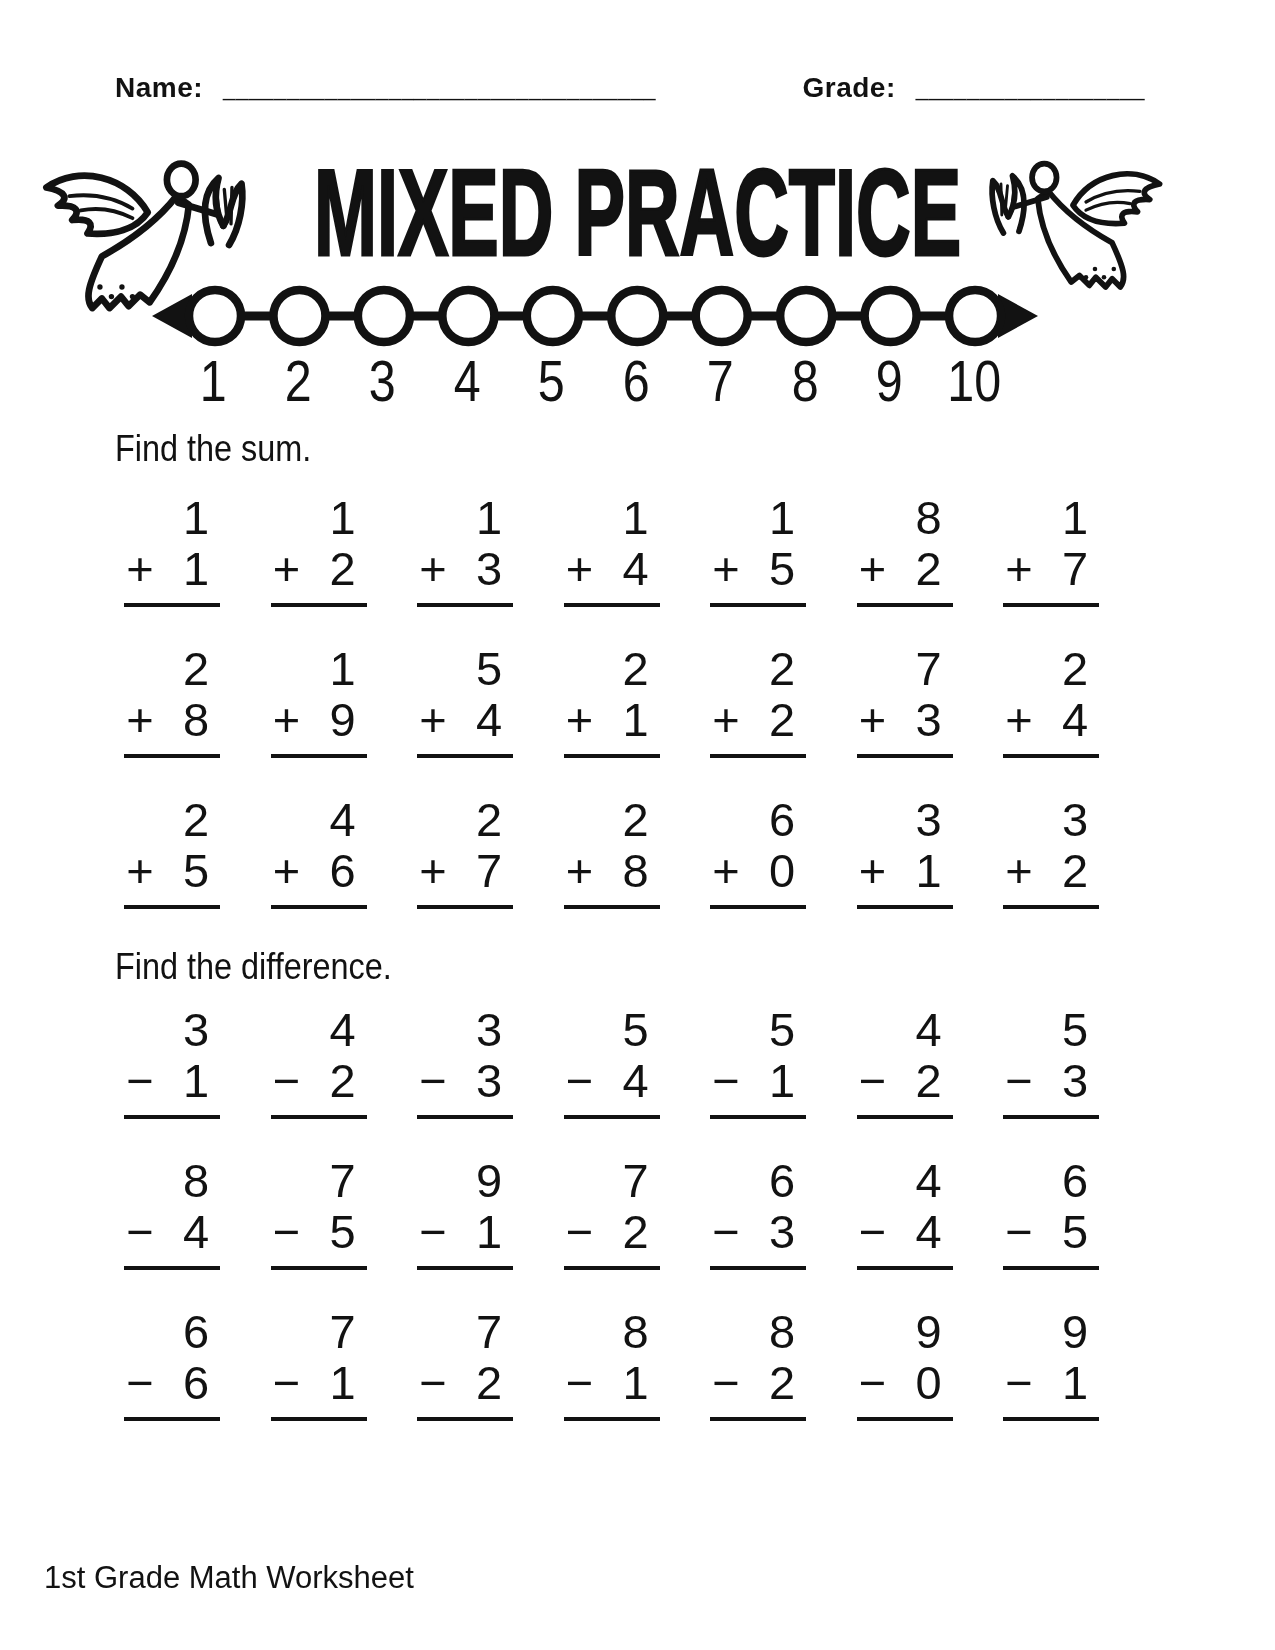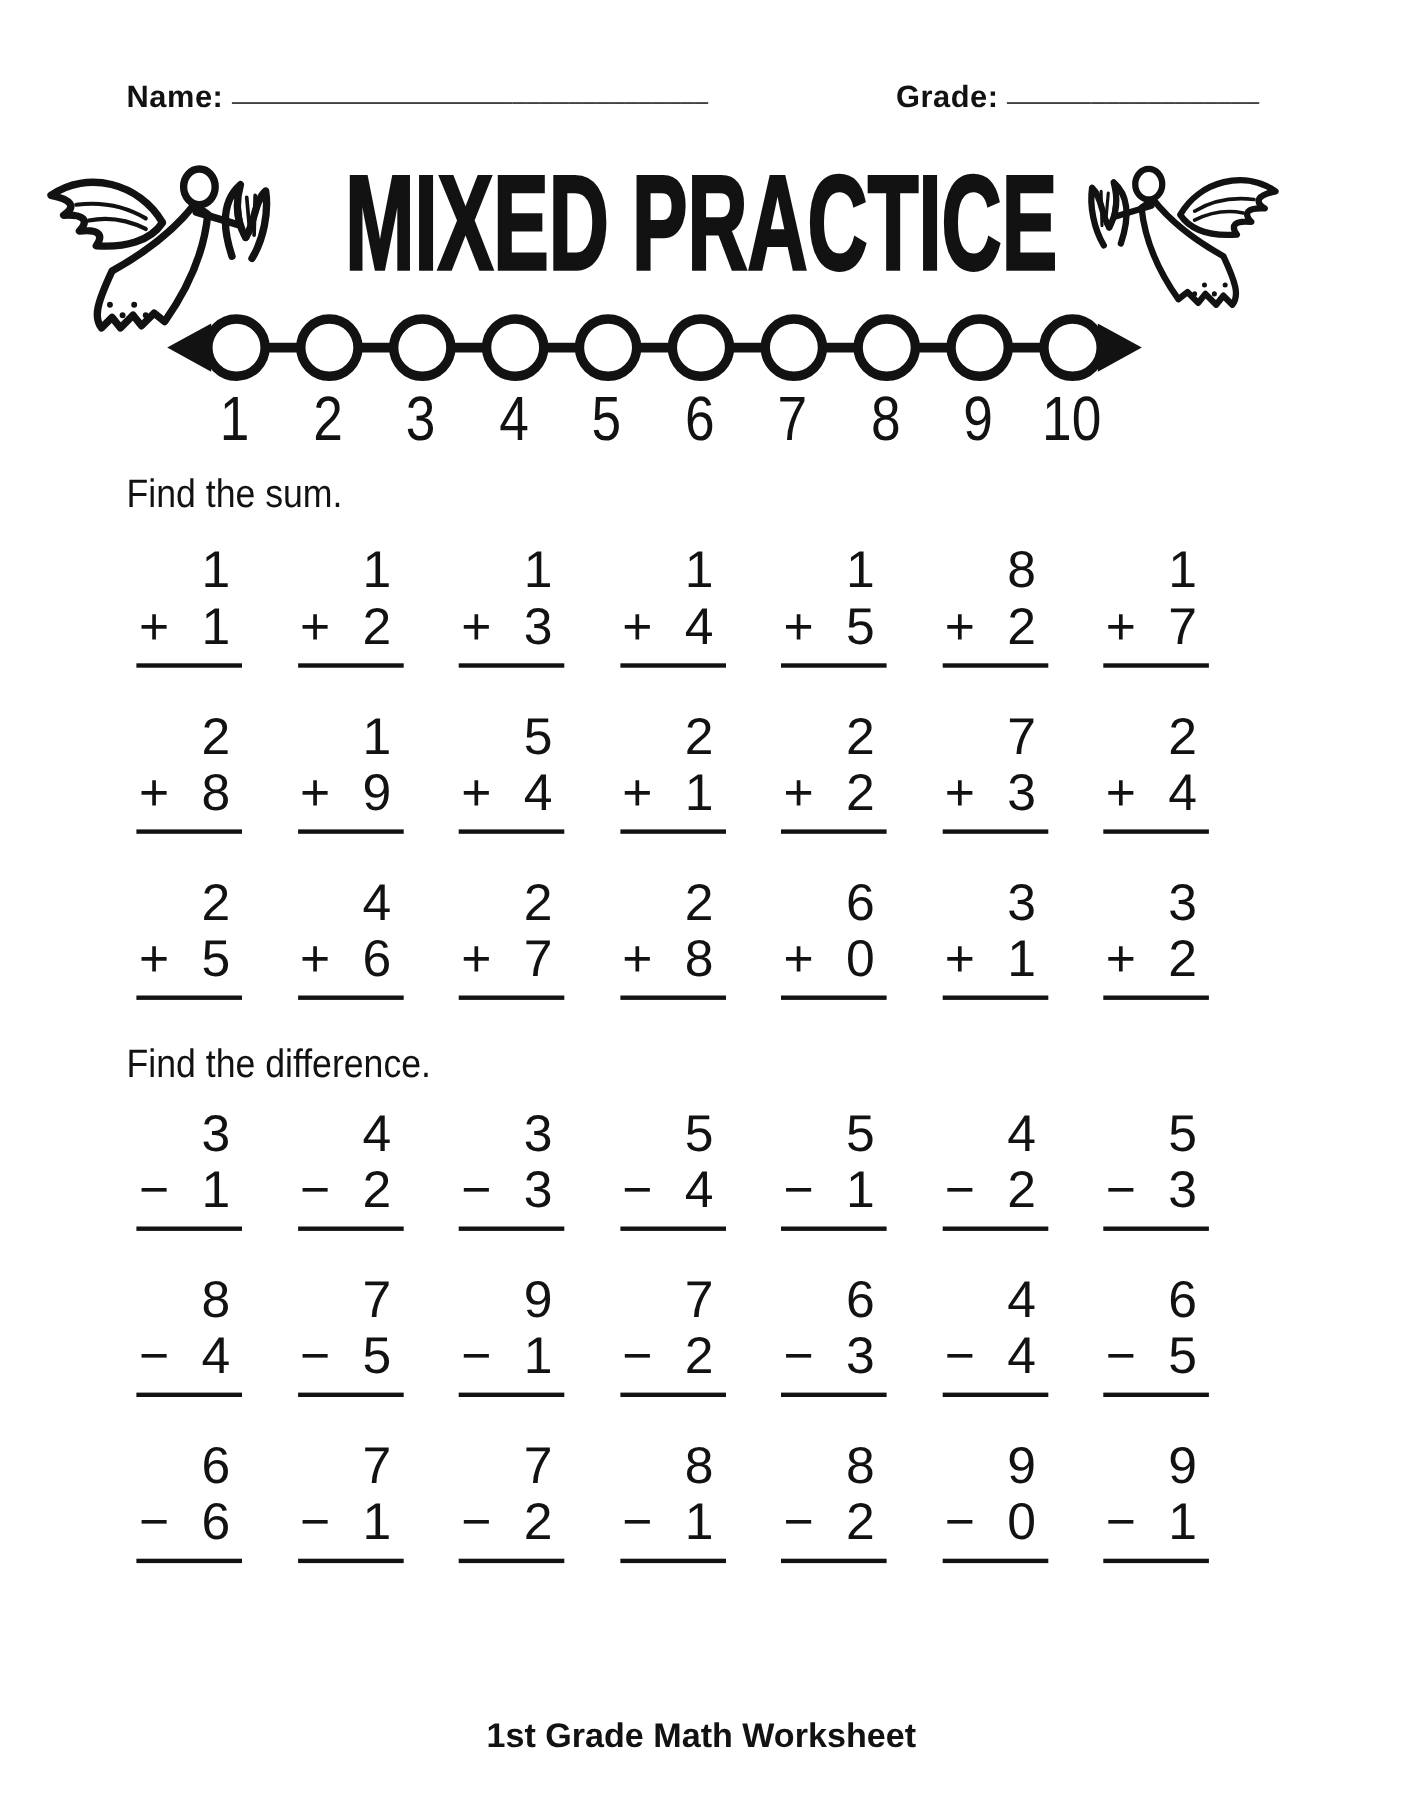--- a/index.html
+++ b/index.html
@@ -4,26 +4,26 @@
 <style>
   *{box-sizing:border-box}
   html,body{margin:0;padding:0}
   body{width:1275px;height:1650px;background:#ffffff;color:#121212;
        font-family:"Liberation Sans",sans-serif;}
   .page{position:relative;width:1275px;height:1650px;background:#fff;overflow:hidden}
 
   
   .header-row{position:absolute;top:72px;left:115px;right:130px;
               display:flex;justify-content:space-between;align-items:baseline}
-  .field{display:flex;align-items:flex-start;gap:8px;white-space:nowrap}
+  .field{display:flex;align-items:flex-end;gap:20px;white-space:nowrap}
   .field .label{font-weight:bold;font-size:28px;letter-spacing:.5px}
   .field .line{font-size:22px;letter-spacing:.5px;position:relative;top:-2px}
 
   
-  .title-band{position:absolute;top:126px;left:0;width:100%;height:190px}
+  .title-band{position:absolute;top:136px;left:0;width:100%;height:190px}
   .angel{position:absolute}
   .angel.left{left:33px;top:6px;width:220px;height:180px}
   .angel.right{right:104px;top:0;width:188px;height:172px;transform:scaleX(-1)}
   .worksheet-title{position:absolute;top:16px;left:0;width:100%;margin:0;
       text-align:center;font-size:122px;line-height:1;font-weight:bold;
       white-space:nowrap;transform:scaleX(.62);transform-origin:50% 50%;
       -webkit-text-stroke:3px #121212;letter-spacing:0}
 
   
   .number-line{position:absolute;top:283px;left:150px;width:890px}
@@ -44,21 +44,21 @@
   .problem{width:146.5px;display:flex;flex-direction:column;align-items:center}
   .pbody{width:96px}
   .p-top{font-size:47px;line-height:51px;text-align:right;padding-right:11px}
   .p-bot{display:flex;justify-content:space-between;font-size:47px;
          line-height:51px;padding-left:2px}
   .p-bot .num{padding-right:11px}
   .p-line{width:96px;height:0;border-bottom:4px solid #121212;margin-top:9px}
 
   
   .footer{position:absolute;left:44px;right:44px;top:1560px;display:flex;
-          justify-content:center;font-weight:bold;font-size:31px}
+          justify-content:flex-start;font-weight:normal;font-size:31px}
 </style>
 </head>
 <body>
 
 <div class="page">
 
   <div class="header-row">
     <div class="field">
       <span class="label">Name:</span>
       <span class="line">__________________________________</span>

